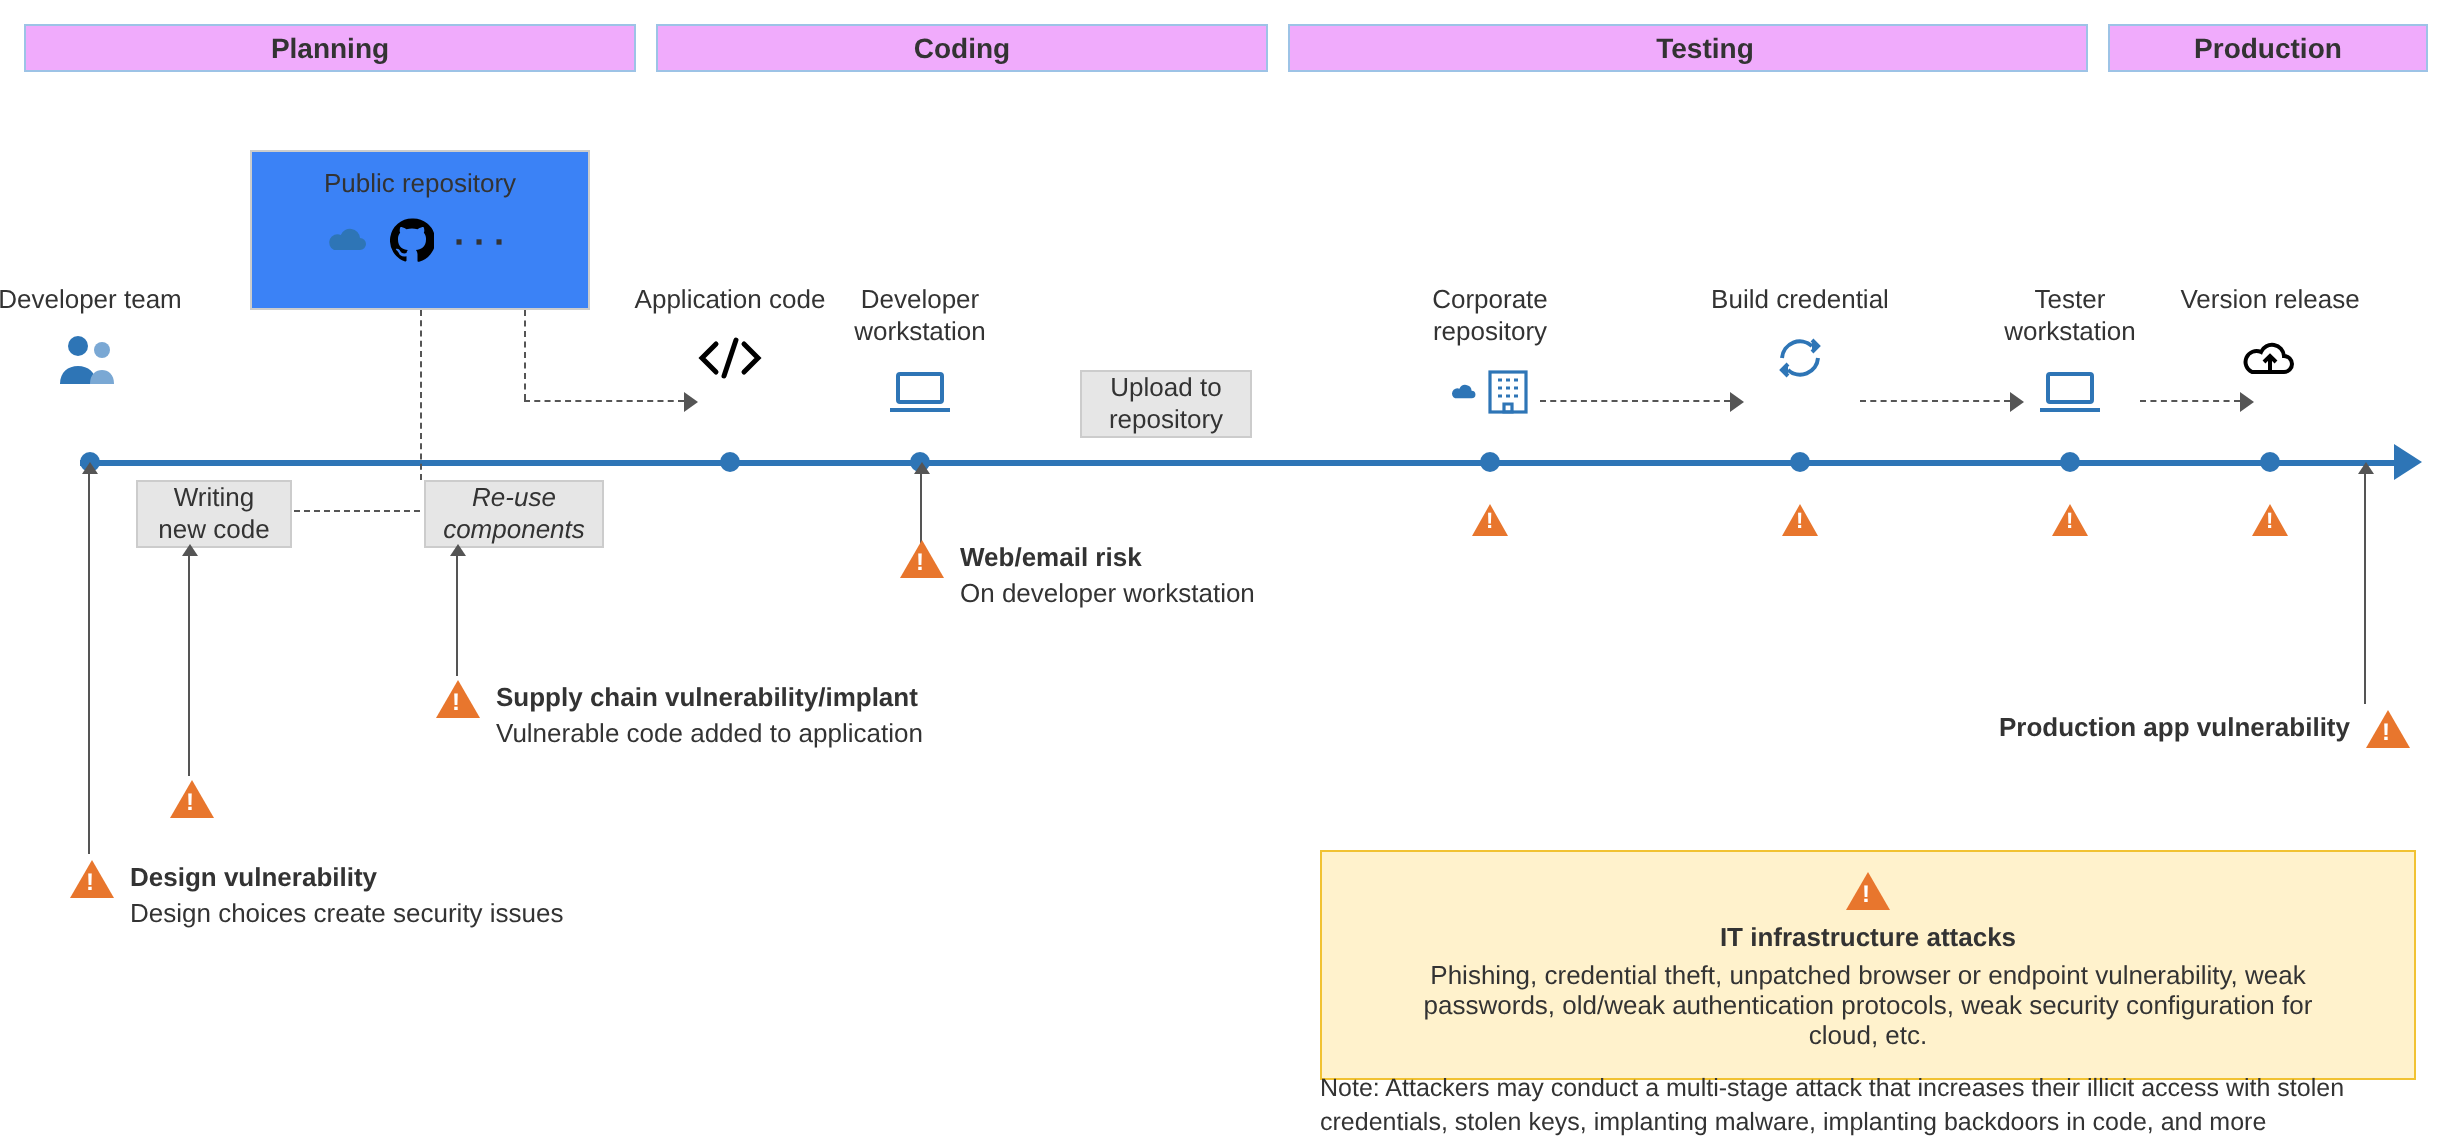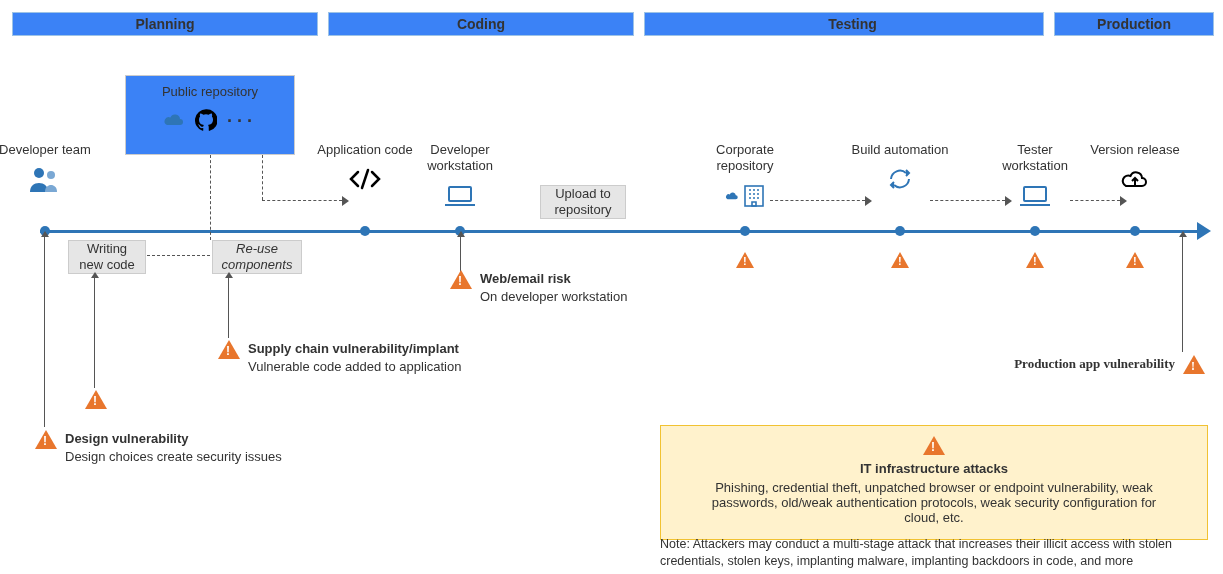--- a/index.html
+++ b/index.html
@@ -11,21 +11,21 @@
     background: #fff;
     width: 1223px;
     height: 574px;
     position: relative;
     overflow: hidden;
   }
   .phase-header {
     position: absolute;
     top: 12px;
     height: 24px;
-    background: #3b82f6;
+    background: #f0abfc;
     border: 1px solid #9dc3e6;
     text-align: center;
     font-weight: 600;
     font-size: 14px;
     line-height: 22px;
   }
   .timeline {
     position: absolute;
     left: 40px;
     right: 20px;
@@ -251,21 +251,21 @@
       </svg>
     <svg width="22" height="24" viewBox="0 0 22 24" fill="none" stroke="#2e75b6" stroke-width="1.6">
         <rect x="2" y="2" width="18" height="20"></rect>
         <path d="M6 6h2M10 6h2M14 6h2M6 10h2M10 10h2M14 10h2M6 14h2M10 14h2M14 14h2M9 18h4v4h-4z"></path>
       </svg>
   </div>
 </div>
 <div class="node-dot" style="left:745px;"></div>
 
 <div class="node" style="left:900px;">
-  <div class="label">Build automation</div>
+  <div class="label">Build credential</div>
   <div class="icon-slot">
     <svg width="26" height="26" viewBox="0 0 26 26" fill="none" stroke="#2e75b6" stroke-width="2">
         <path d="M22 13a9 9 0 01-15 6M4 13a9 9 0 0115-6"></path>
         <path d="M19 4l3 3-3 3M7 22l-3-3 3-3" fill="#2e75b6"></path>
       </svg>
   </div>
 </div>
 <div class="node-dot" style="left:900px;"></div>
 
 <div class="node" style="left:1035px;">
@@ -341,21 +341,21 @@
   <div class="warn-tri">
       <div class="tri-icon"></div>
     </div>
   <div class="warn-text">
     <div class="warn-title">Web/email risk</div>
     <div>On developer workstation</div>
   </div>
 </div>
 
 <div class="arrow-up" style="left:1182px;top:237px;height:115px;"></div>
-<div class="warn" style="right:18px;top:355px;flex-direction:row-reverse;text-align:left;font-family:Liberation Serif, serif;">
+<div class="warn" style="right:18px;top:355px;flex-direction:row-reverse;text-align:left;">
   <div class="warn-tri" style="margin-left:8px;margin-right:0;">
       <div class="tri-icon"></div>
     </div>
   <div class="warn-text">
     <div class="warn-title">Production app vulnerability</div>
   </div>
 </div>
 
 <div class="info-box" style="left:660px;top:425px;width:548px;">
   <div style="display:flex;justify-content:center;margin-bottom:6px;">

